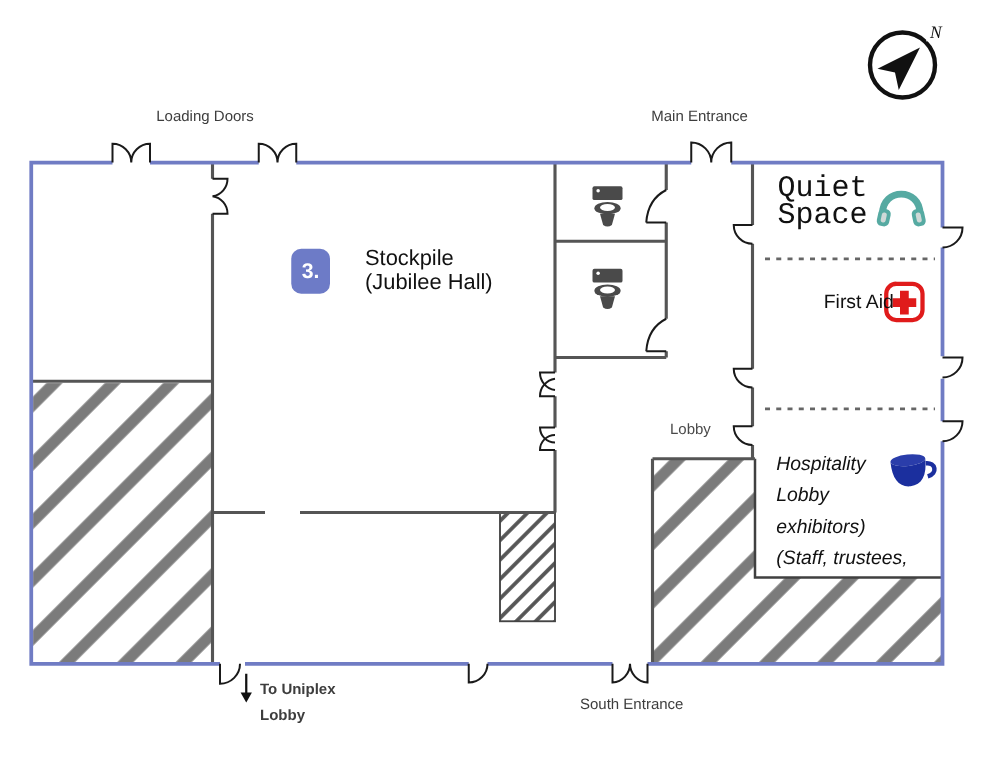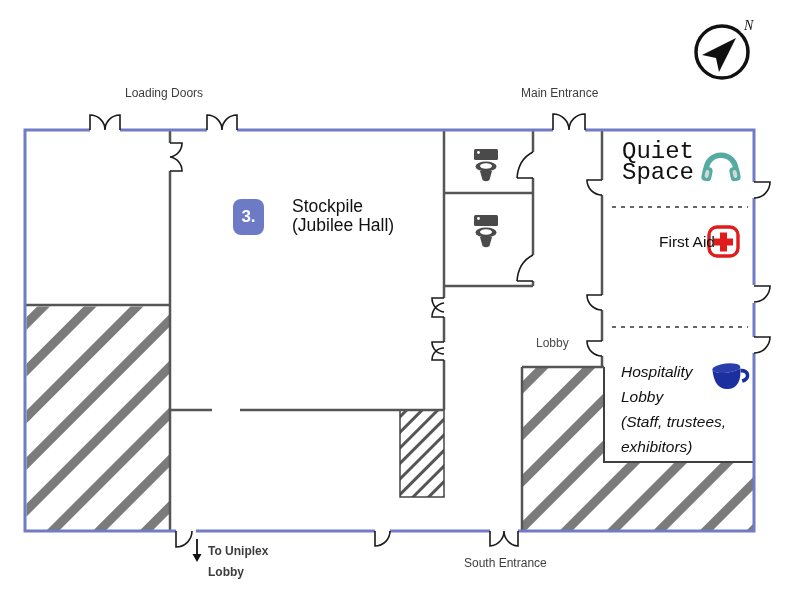--- a/index.html
+++ b/index.html
@@ -169,22 +169,22 @@
     <div>Space</div>
   </div>
 
   <div class="lbl room-lbl firstaid-text" style="left:623px;top:232px;">First Aid</div>
 
   <div class="lbl small-lbl lobby-text" style="left:536px;top:336px;">Lobby</div>
 
   <div class="lbl room-lbl hosp-text" style="left:621px;top:359px;">
     <div>Hospitality</div>
     <div>Lobby</div>
+    <div>exhibitors)</div>
     <div>(Staff, trustees,</div>
-    <div>exhibitors)</div>
   </div>
 
   <div class="lbl small-lbl" style="left:464px;top:556px;">South Entrance</div>
 
   <div class="lbl small-lbl" style="left:208px;top:541px;line-height:21px;font-weight:bold;">
     <div>To Uniplex</div>
     <div>Lobby</div>
   </div>
 
 </div>

